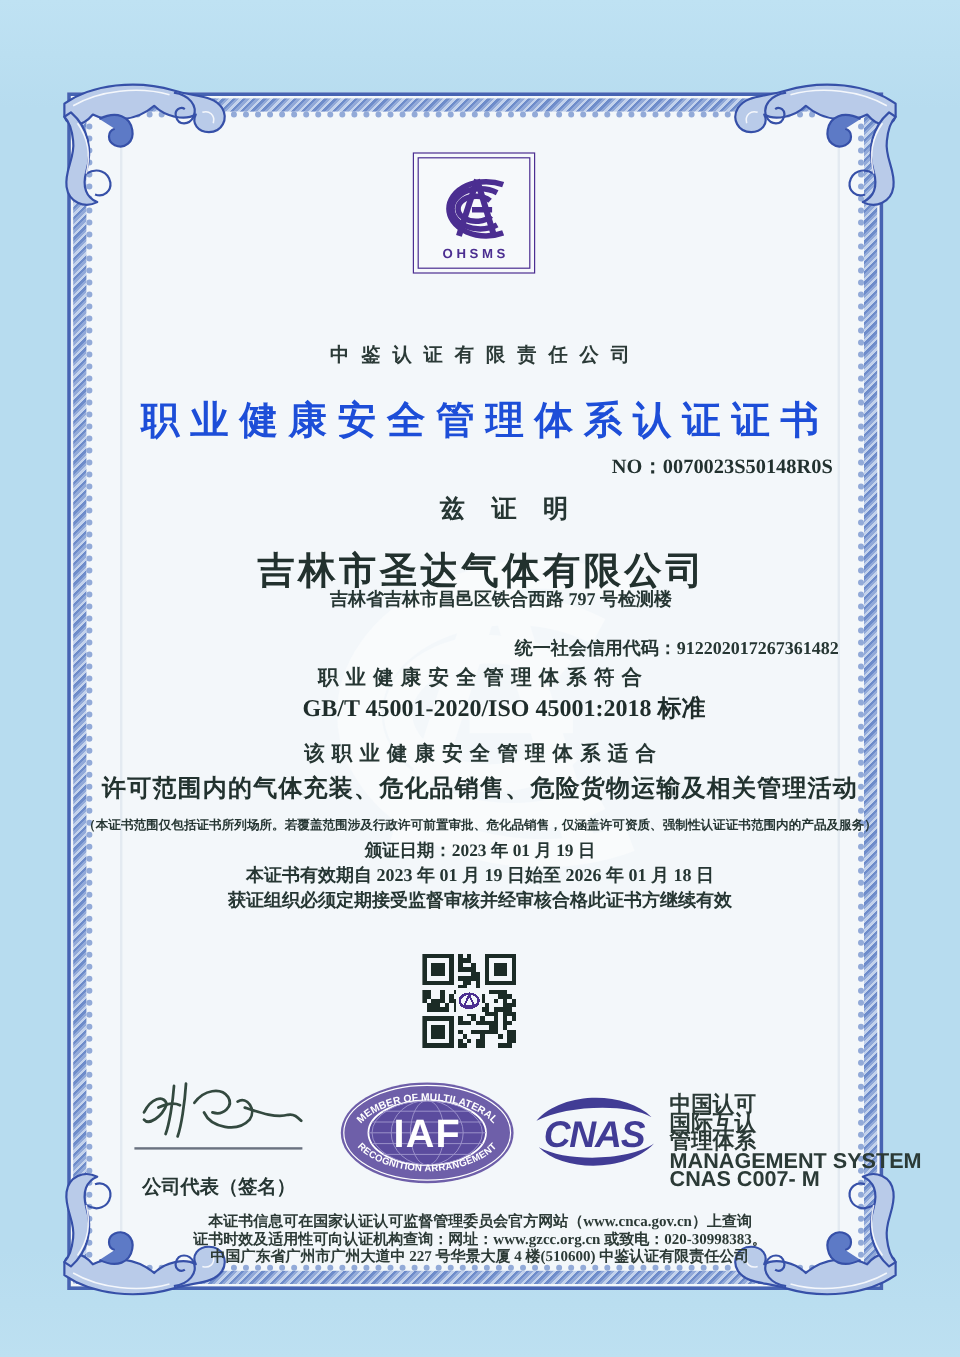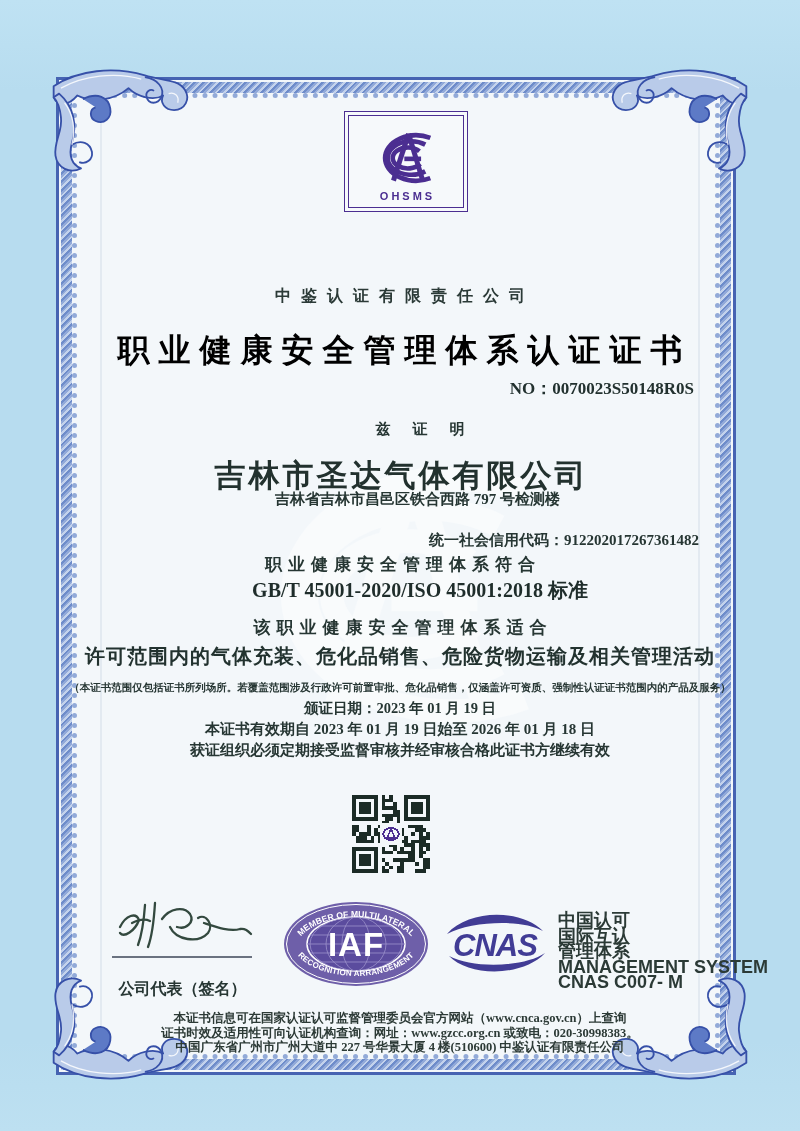--- a/index.html
+++ b/index.html
@@ -25,32 +25,32 @@
   .flourish{width:146px;height:110px;position:absolute;}
   .fl-tl{left:50px;top:66px;}
   .fl-tr{right:50px;top:66px;transform:scaleX(-1);}
   .fl-bl{left:50px;bottom:48px;transform:scaleY(-1);}
   .fl-br{right:50px;bottom:48px;transform:scale(-1,-1);}
 
   
   .watermark{left:185px;top:425px;width:430px;height:340px;opacity:.55;pointer-events:none;}
 
   
-  .logo-box{left:344px;top:111px;width:124px;height:101px;border:1.5px solid #4b2e91;
+  .logo-box{left:344px;top:127px;width:102px;height:101px;border:1.5px solid #4b2e91;
             background:rgba(255,255,255,.25);box-sizing:border-box;}
   .logo-inner{position:absolute;inset:3px;border:1px solid #4b2e91;display:flex;
               flex-direction:column;align-items:center;justify-content:flex-end;}
   .logo-caption{font-size:11px;font-weight:700;letter-spacing:3px;text-indent:3px;
                 color:#4b2e91;margin-bottom:5px;}
   .issuer{top:286px;font-size:16px;font-weight:600;letter-spacing:10px;text-indent:10px;color:#2b3a37;}
-  .title{top:329px;font-size:32px;font-weight:700;letter-spacing:9px;text-indent:9px;color:#000000;}
+  .title{top:329px;font-size:32px;font-weight:700;letter-spacing:9px;text-indent:9px;color:#1d4ed8;}
   .cert-no{top:377px;right:106px;font-size:17px;font-weight:700;color:#22312f;}
 
   
-  .certify{top:420px;font-size:15px;font-weight:600;letter-spacing:22px;text-indent:22px;margin-left:40px;}
+  .certify{top:410px;font-size:21px;font-weight:600;letter-spacing:22px;text-indent:22px;margin-left:40px;}
   .company{top:431px;font-size:31px;font-weight:600;letter-spacing:3px;text-indent:3px;color:#22312e;margin-top:24px;}
   .address{top:490px;font-size:15px;font-weight:700;padding-left:35px;}
   .credit{top:531px;right:101px;font-size:15px;font-weight:600;}
   .conform{top:553px;font-size:17px;font-weight:700;letter-spacing:6px;text-indent:6px;}
   .standard{top:577px;font-size:20px;font-weight:700;color:#1f2d2b;padding-left:40px;}
   .apply{top:616px;font-size:17px;font-weight:700;letter-spacing:6px;text-indent:6px;}
   .scope{top:643px;font-size:20px;font-weight:700;letter-spacing:1px;color:#22322f;}
   .scope-note{top:681px;font-size:10.5px;font-weight:700;}
   .issue-date{top:699px;font-size:14.5px;font-weight:700;}
   .validity{top:720px;font-size:15px;font-weight:700;}

